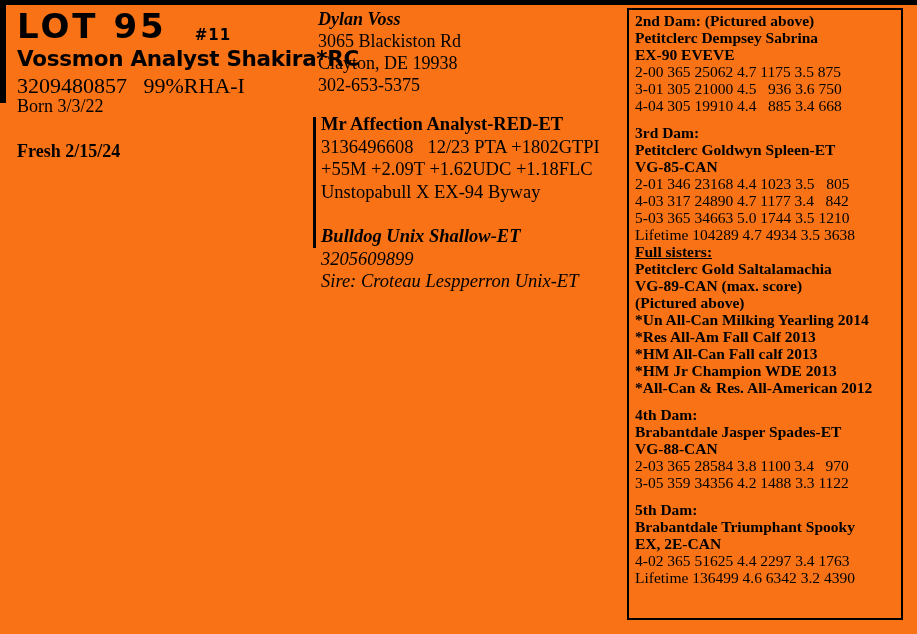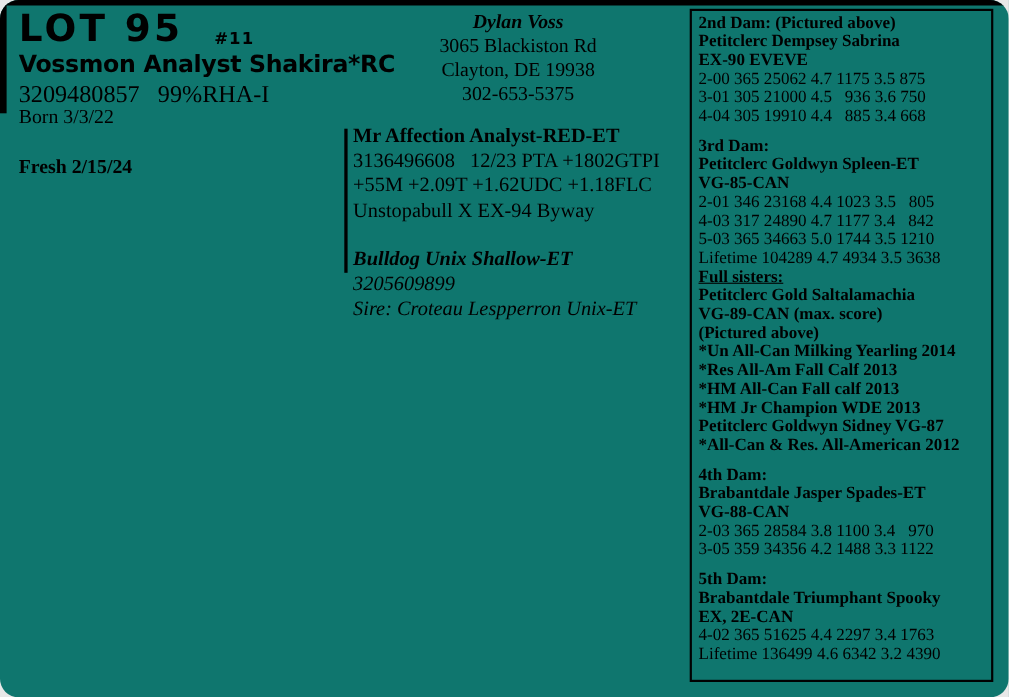--- a/index.html
+++ b/index.html
@@ -1,21 +1,20 @@
 <!DOCTYPE html>
 <html><head>
 <meta charset="utf-8">
 <style>
   * { margin:0; padding:0; box-sizing:border-box; }
   html,body { background:#e8e8e8; }
   .page {
-    position:relative; width:917px; height:634px; background:#0f766e;
+    position:relative; width:917px; height:634px; background:#f97316;
     overflow:hidden; color:#000;
     font-family:"Liberation Serif","DejaVu Serif",serif;
-    border-radius:17px;
   }
   
   .edge-top  { position:absolute; top:0; left:0; width:917px; height:5px; background:#000; }
   .edge-left { position:absolute; top:0; left:0; width:6px; height:103px; background:#000; }
 
   
   .left-col { position:absolute; left:17px; top:7px; width:290px; }
   .lot-row  { display:flex; align-items:flex-start; }
   .lot-title {
     font-family:"DejaVu Sans",sans-serif; font-weight:800; font-size:34px;
@@ -28,21 +27,21 @@
   .animal-name {
     font-family:"DejaVu Sans",sans-serif; font-weight:700; font-size:21.5px;
     line-height:26px; margin-top:1px; letter-spacing:-0.3px; white-space:nowrap;
   }
   .reg-line  { font-size:22px; line-height:21px; margin-top:3px; white-space:pre; }
   .born-line { font-size:18px; line-height:21px; }
   .fresh-line{ font-size:18px; font-weight:700; margin-top:24px; }
 
   
   .mid-col {
-    position:absolute; left:318px; top:8px; width:306px; text-align:center;
+    position:absolute; left:318px; top:8px; width:306px; text-align:left;
     font-size:18px; line-height:22px;
   }
   .consignor-name { font-weight:700; font-style:italic; }
 
   .sire-vbar { position:absolute; left:313px; top:117px; width:3px; height:131px; background:#000; }
   .sire-dam  { position:absolute; left:321px; top:113px; font-size:18.5px; line-height:22.5px; }
   .ped-head  { font-weight:700; }
   .ped-line-mid { white-space:pre; }
   .dam-block { margin-top:22px;font-style:italic; }
 
@@ -118,21 +117,20 @@
         <div class="ped-line record">5-03 365 34663 5.0 1744 3.5 1210</div>
         <div class="ped-line record">Lifetime 104289 4.7 4934 3.5 3638</div>
         <div class="ped-line heading-underline">Full sisters:</div>
         <div class="ped-line heading">Petitclerc Gold Saltalamachia</div>
         <div class="ped-line heading">VG-89-CAN (max. score)</div>
         <div class="ped-line heading">(Pictured above)</div>
         <div class="ped-line award">*Un All-Can Milking Yearling 2014</div>
         <div class="ped-line award">*Res All-Am Fall Calf 2013</div>
         <div class="ped-line award">*HM All-Can Fall calf 2013</div>
         <div class="ped-line award">*HM Jr Champion WDE 2013</div>
-        <div class="ped-line heading">Petitclerc Goldwyn Sidney VG-87</div>
         <div class="ped-line award">*All-Can &amp; Res. All-American 2012</div>
       </div>
       <div class="ped-section">
         <div class="ped-line heading">4th Dam:</div>
         <div class="ped-line heading">Brabantdale Jasper Spades-ET</div>
         <div class="ped-line heading">VG-88-CAN</div>
         <div class="ped-line record">2-03 365 28584 3.8 1100 3.4   970</div>
         <div class="ped-line record">3-05 359 34356 4.2 1488 3.3 1122</div>
       </div>
       <div class="ped-section">

